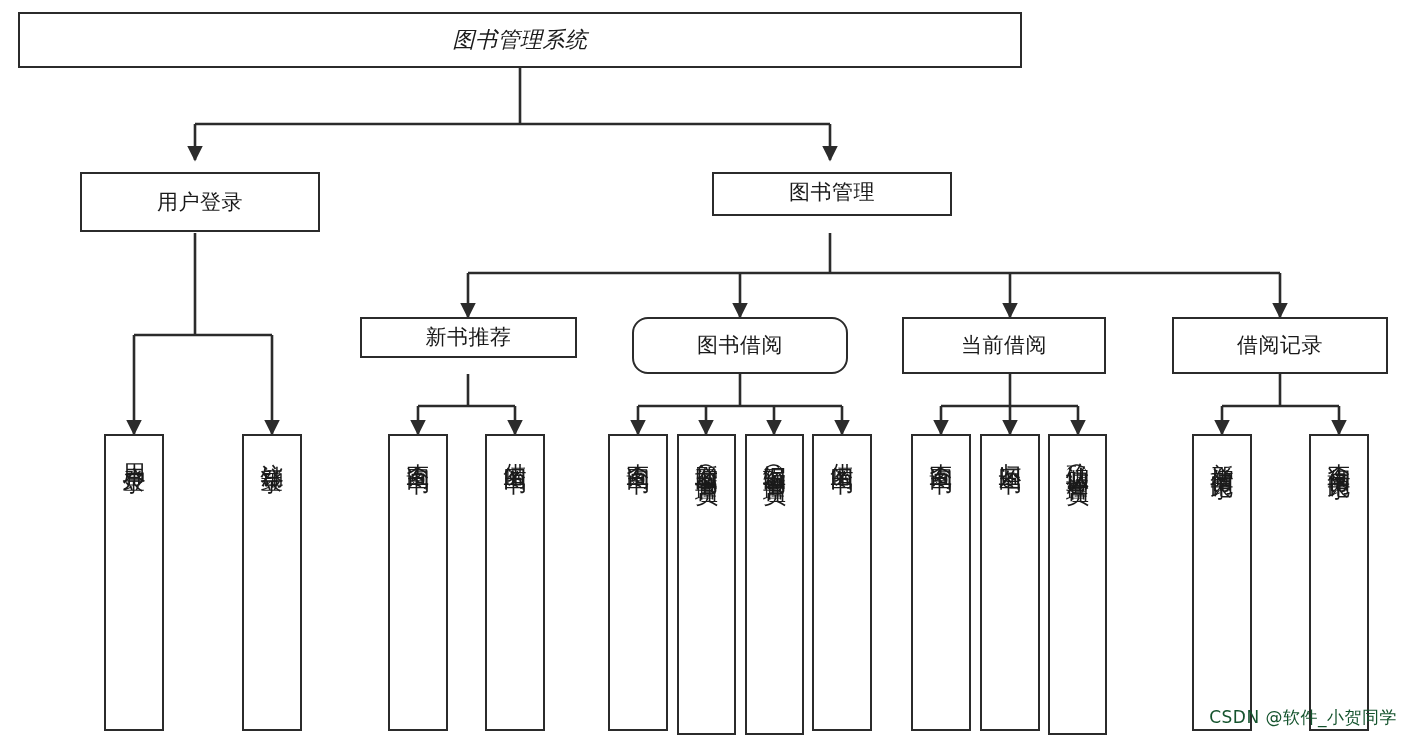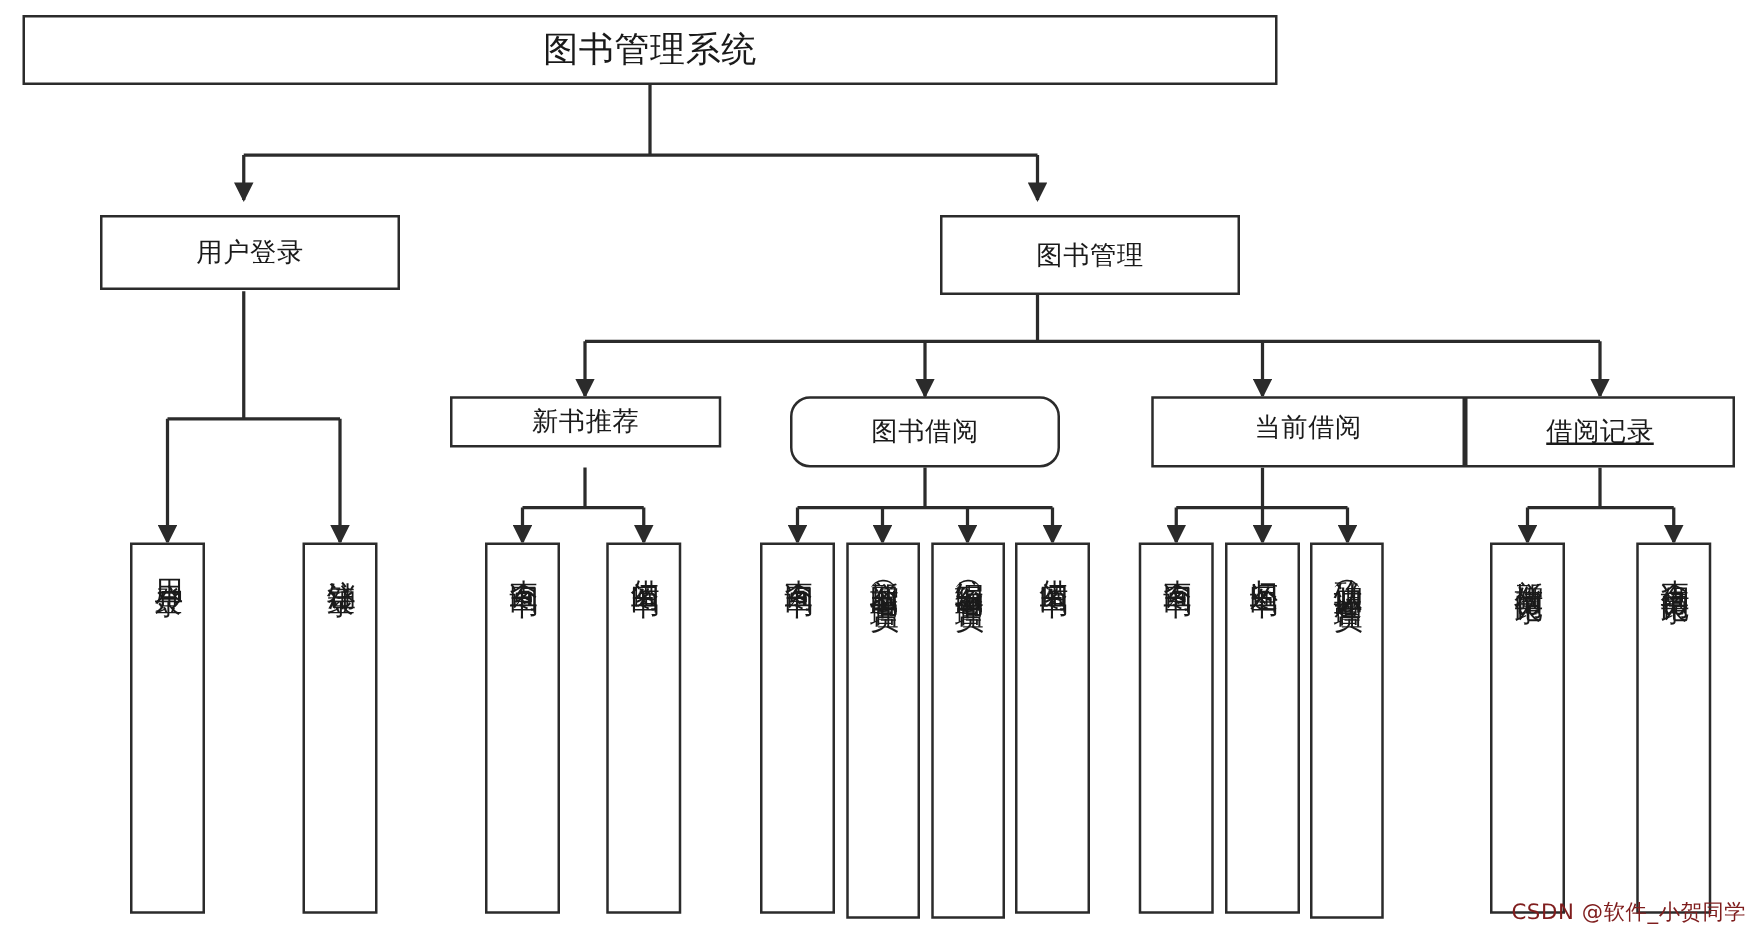--- a/index.html
+++ b/index.html
@@ -51,28 +51,29 @@
     padding-top: 9px;
   }
   .node.vert .label {
     writing-mode: vertical-rl;
     text-orientation: upright;
     font-size: 23px;
     letter-spacing: 3px;
     line-height: 1;
   }
   .node.root .label {
-    font-size: 28px;
+    font-size: 22px;
+    font-style: italic;
   }
   .watermark {
     position: absolute;
     right: 8px;
-    bottom: 6px;
+    bottom: 18px;
     font-size: 17px;
-    color: #7f1d1d;
+    color: #14532d;
     letter-spacing: 0.5px;
     white-space: nowrap;
     user-select: none;
   }
 </style>
 </head>
 <body>
 
 <div id="canvas">
 
@@ -126,34 +127,34 @@
     </g>
   </svg>
 
   <div class="node horiz root" style="left:18px; top:12px; width:1004px; height:56px;">
     <span class="label">图书管理系统</span>
   </div>
 
   <div class="node horiz" style="left:80px; top:172px; width:240px; height:60px;">
     <span class="label">用户登录</span>
   </div>
-  <div class="node horiz" style="left:752px; top:172px; width:240px; height:64px;">
+  <div class="node horiz" style="left:712px; top:172px; width:240px; height:44px;font-family:Liberation Mono, monospace;">
     <span class="label">图书管理</span>
   </div>
 
   <div class="node horiz" style="left:360px; top:317px; width:217px; height:41px;">
     <span class="label">新书推荐</span>
   </div>
   <div class="node horiz" style="left:632px; top:317px; width:216px; height:57px;border-radius:16px;">
     <span class="label">图书借阅</span>
   </div>
-  <div class="node horiz" style="left:921px; top:317px; width:251px; height:57px;font-family:Liberation Mono, monospace;">
+  <div class="node horiz" style="left:902px; top:317px; width:204px; height:57px;">
     <span class="label">当前借阅</span>
   </div>
-  <div class="node horiz" style="left:1172px; top:317px; width:216px; height:57px;text-decoration:underline;">
+  <div class="node horiz" style="left:1172px; top:317px; width:216px; height:57px;">
     <span class="label">借阅记录</span>
   </div>
 
   <div class="node vert" style="left:104px; top:434px; width:60px; height:297px;">
     <span class="label">用户登录</span>
   </div>
   <div class="node vert" style="left:242px; top:434px; width:60px; height:297px;">
     <span class="label">注销登录</span>
   </div>
 

